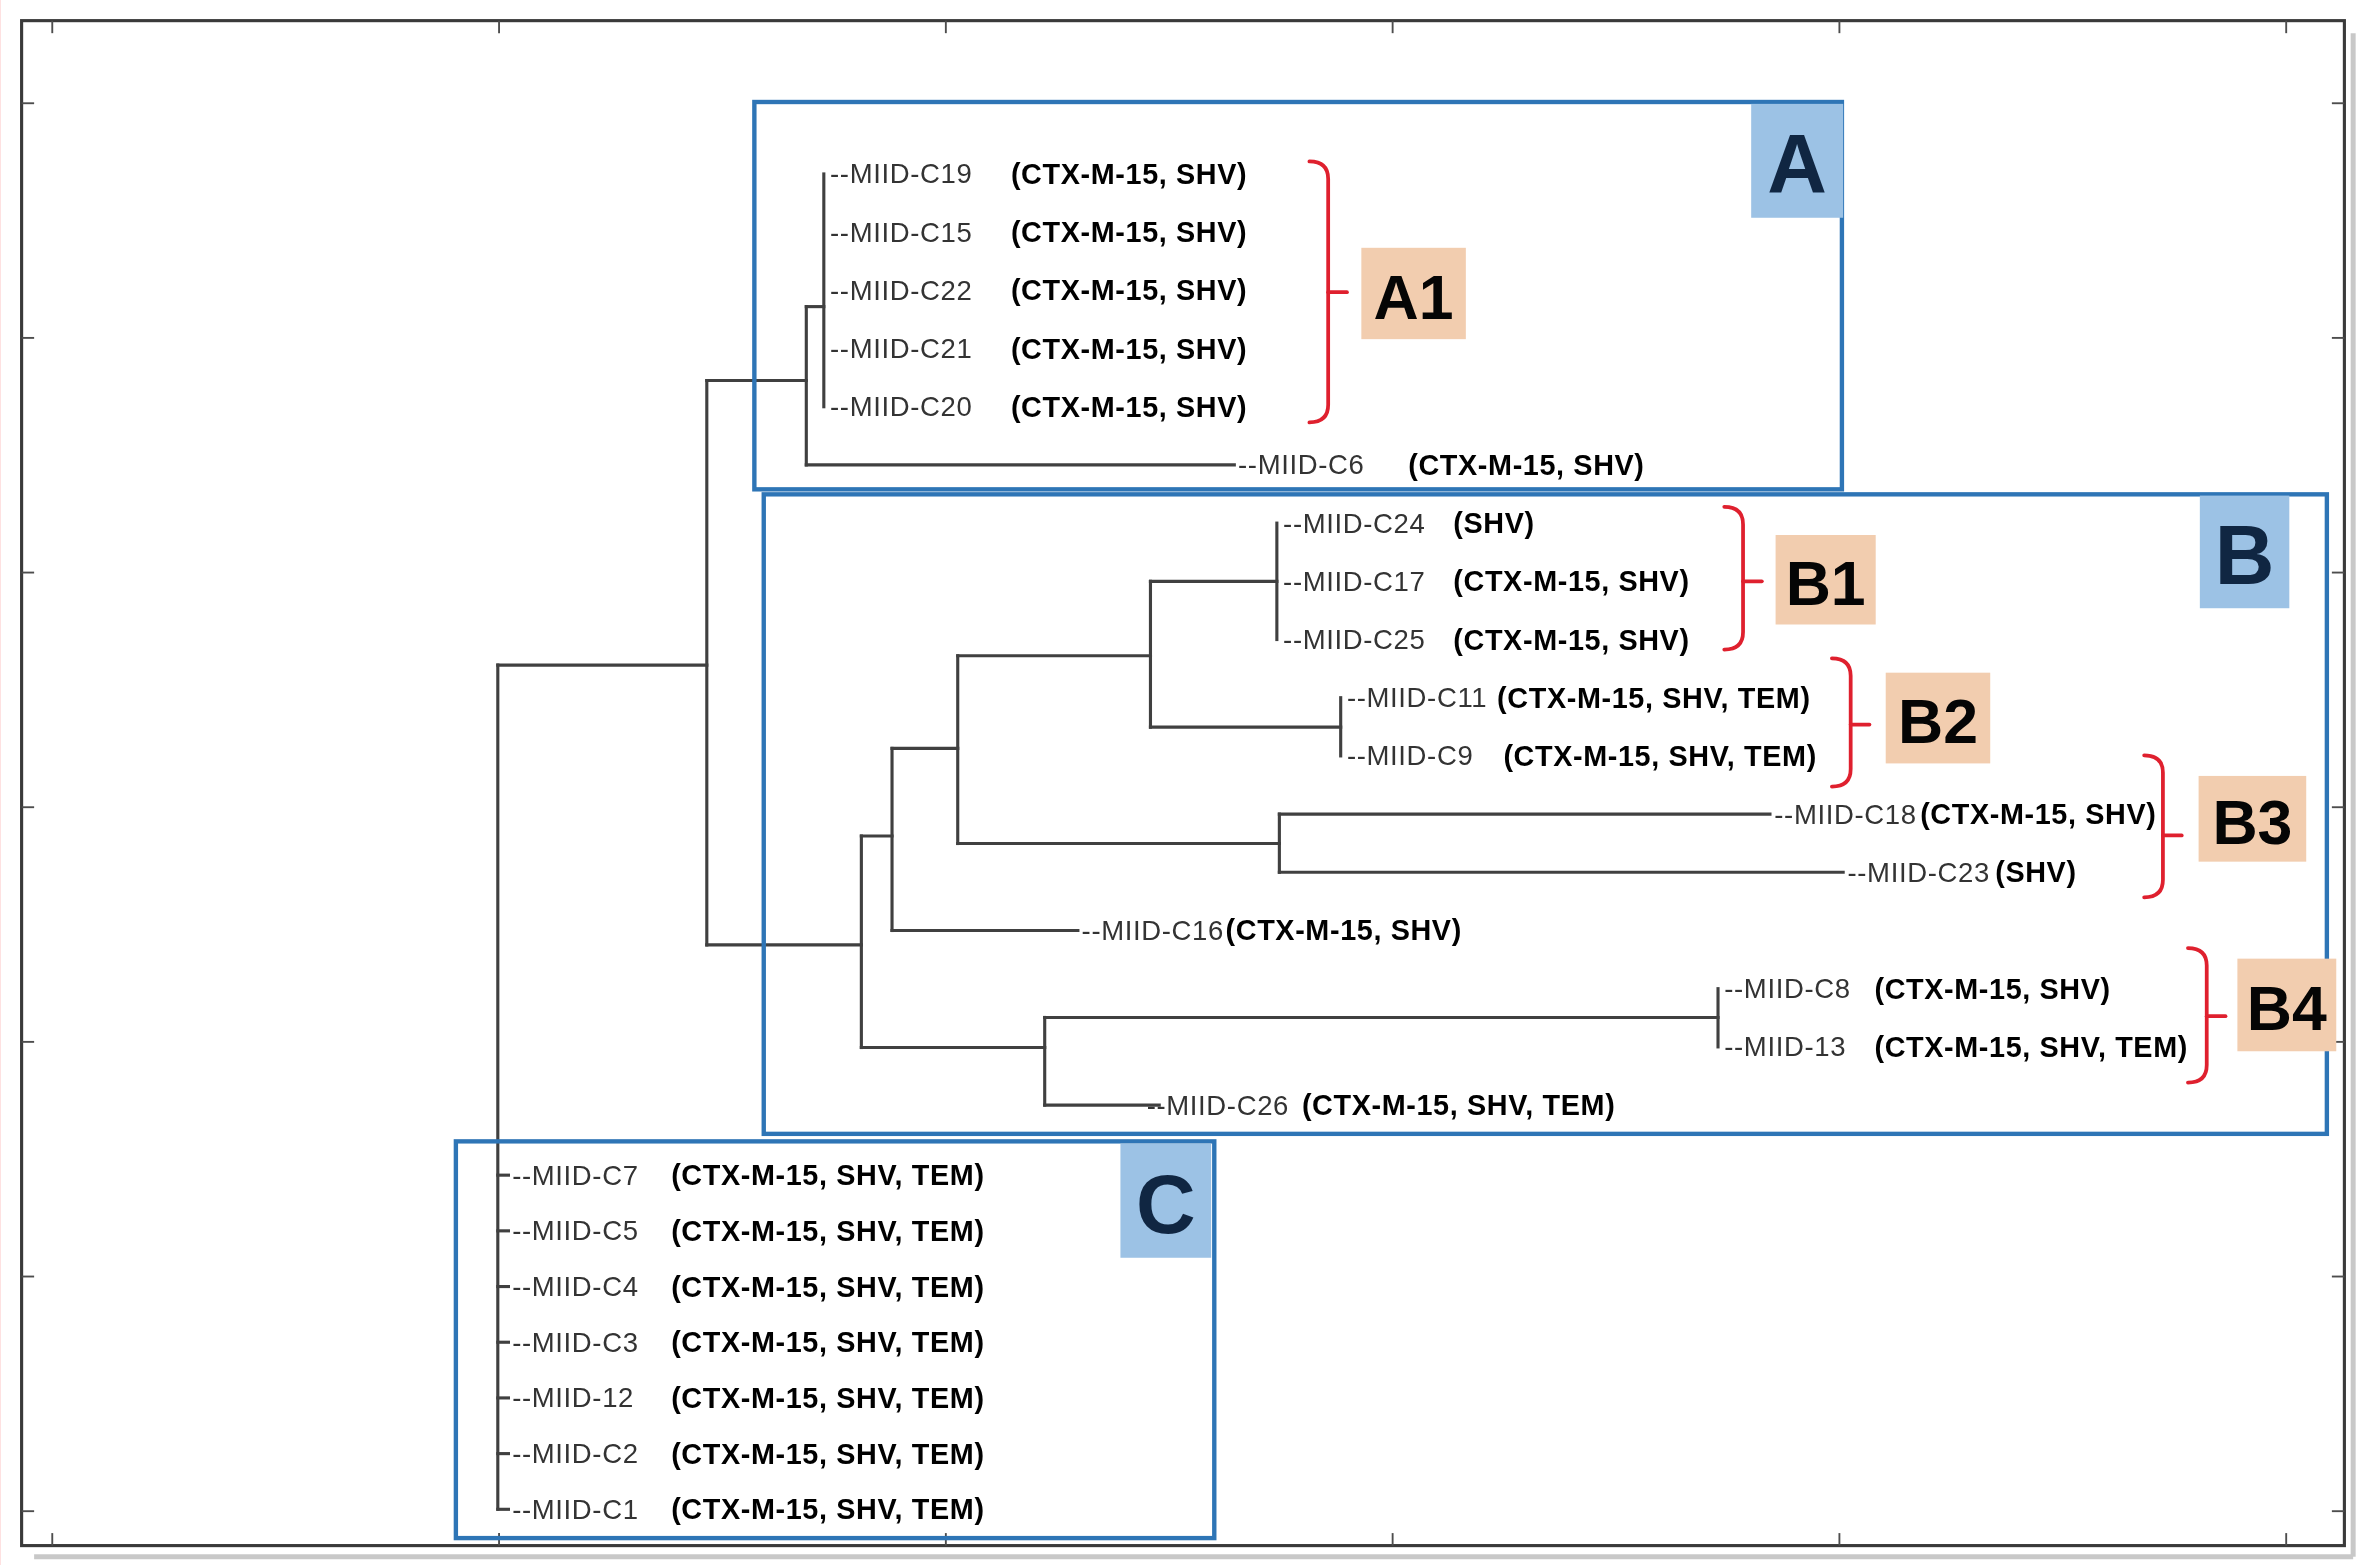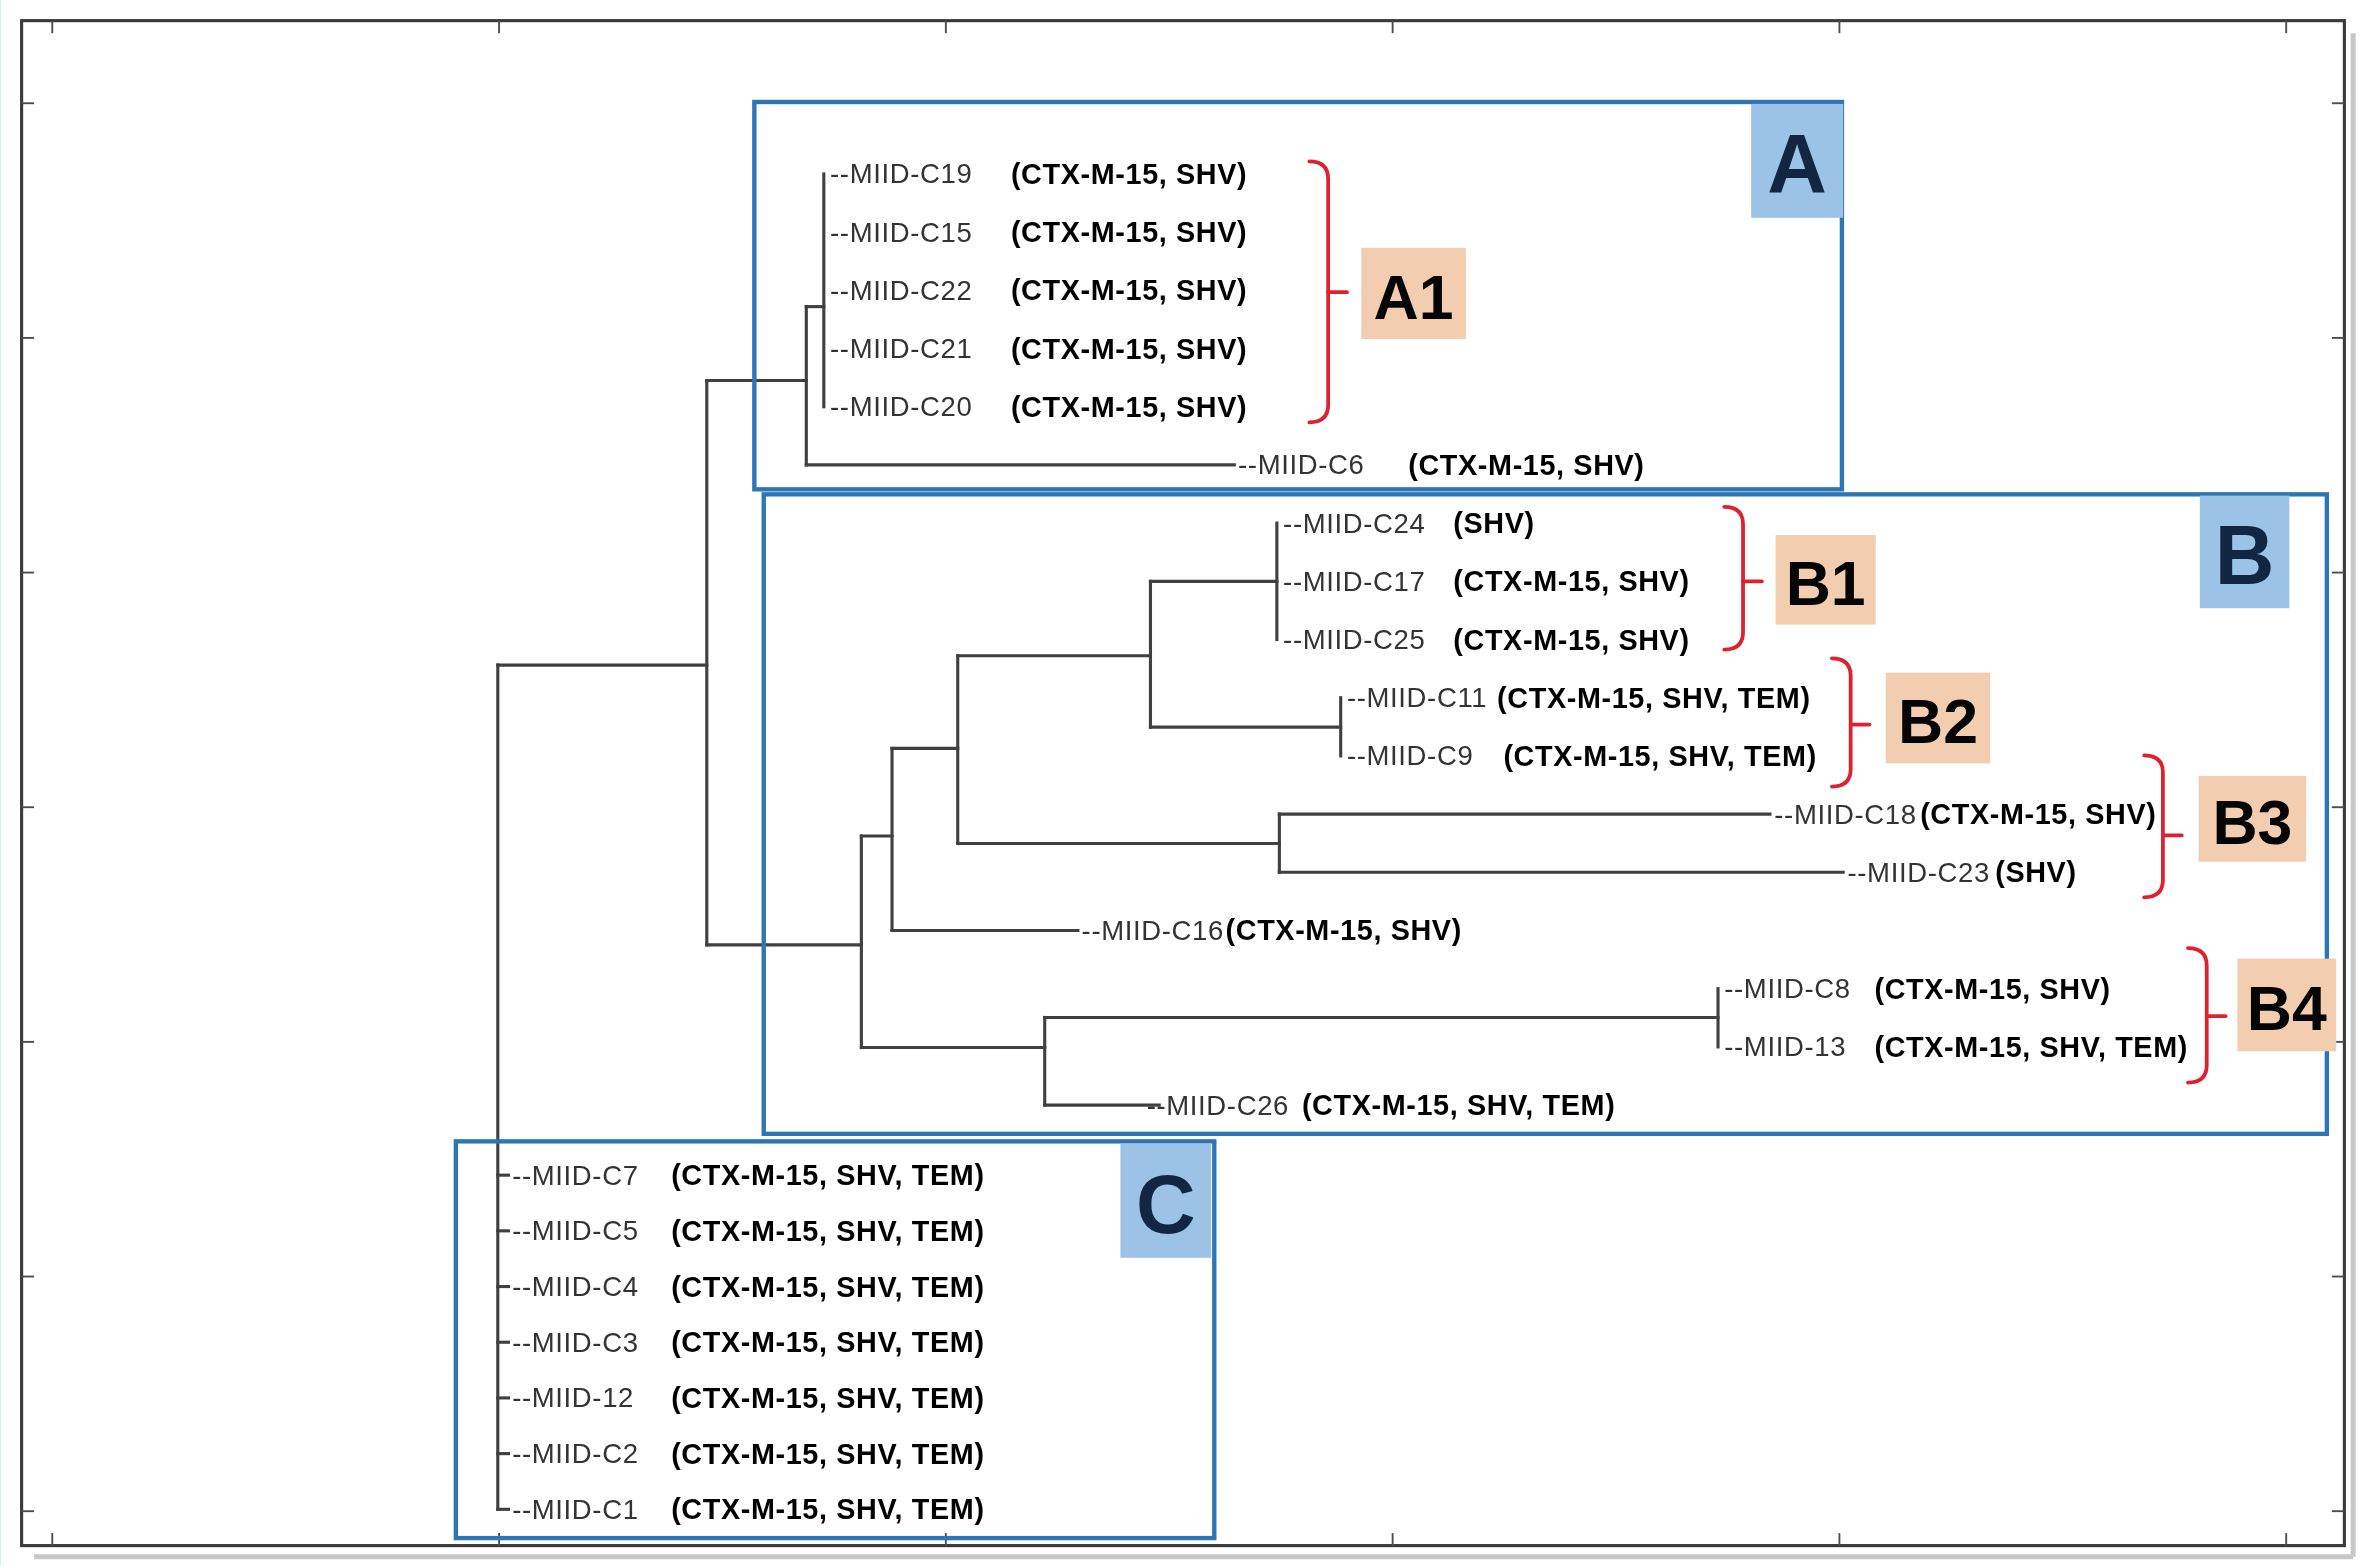--- a/index.html
+++ b/index.html
@@ -1,18 +1,18 @@
 <!DOCTYPE html>
 <html style="font-size:10px"><head>
 <meta charset="utf-8">
 <title></title>
 <style>
   html,body{margin:0;padding:0;background:#ffffff;}
   body{width:2366px;height:1565px;overflow:hidden;}
-  .stage{position:relative;width:2366px;height:1565px;background:#5eead4;}
+  .stage{position:relative;width:2366px;height:1565px;background:#fca5a5;}
   svg{display:block;}
   text{font-family:"Liberation Sans", sans-serif;}
   .leaf-label{font-size:44px;fill:#333333;letter-spacing:1px;}
   .gene-label{font-size:46px;font-weight:bold;fill:#000000;letter-spacing:1px;}
   .cluster-tag-text{font-size:132px;font-weight:bold;fill:#102642;text-anchor:middle;}
   .subgroup-tag-text{font-size:100px;font-weight:bold;fill:#050505;text-anchor:middle;}
 </style>
 </head>
 <body>
 

